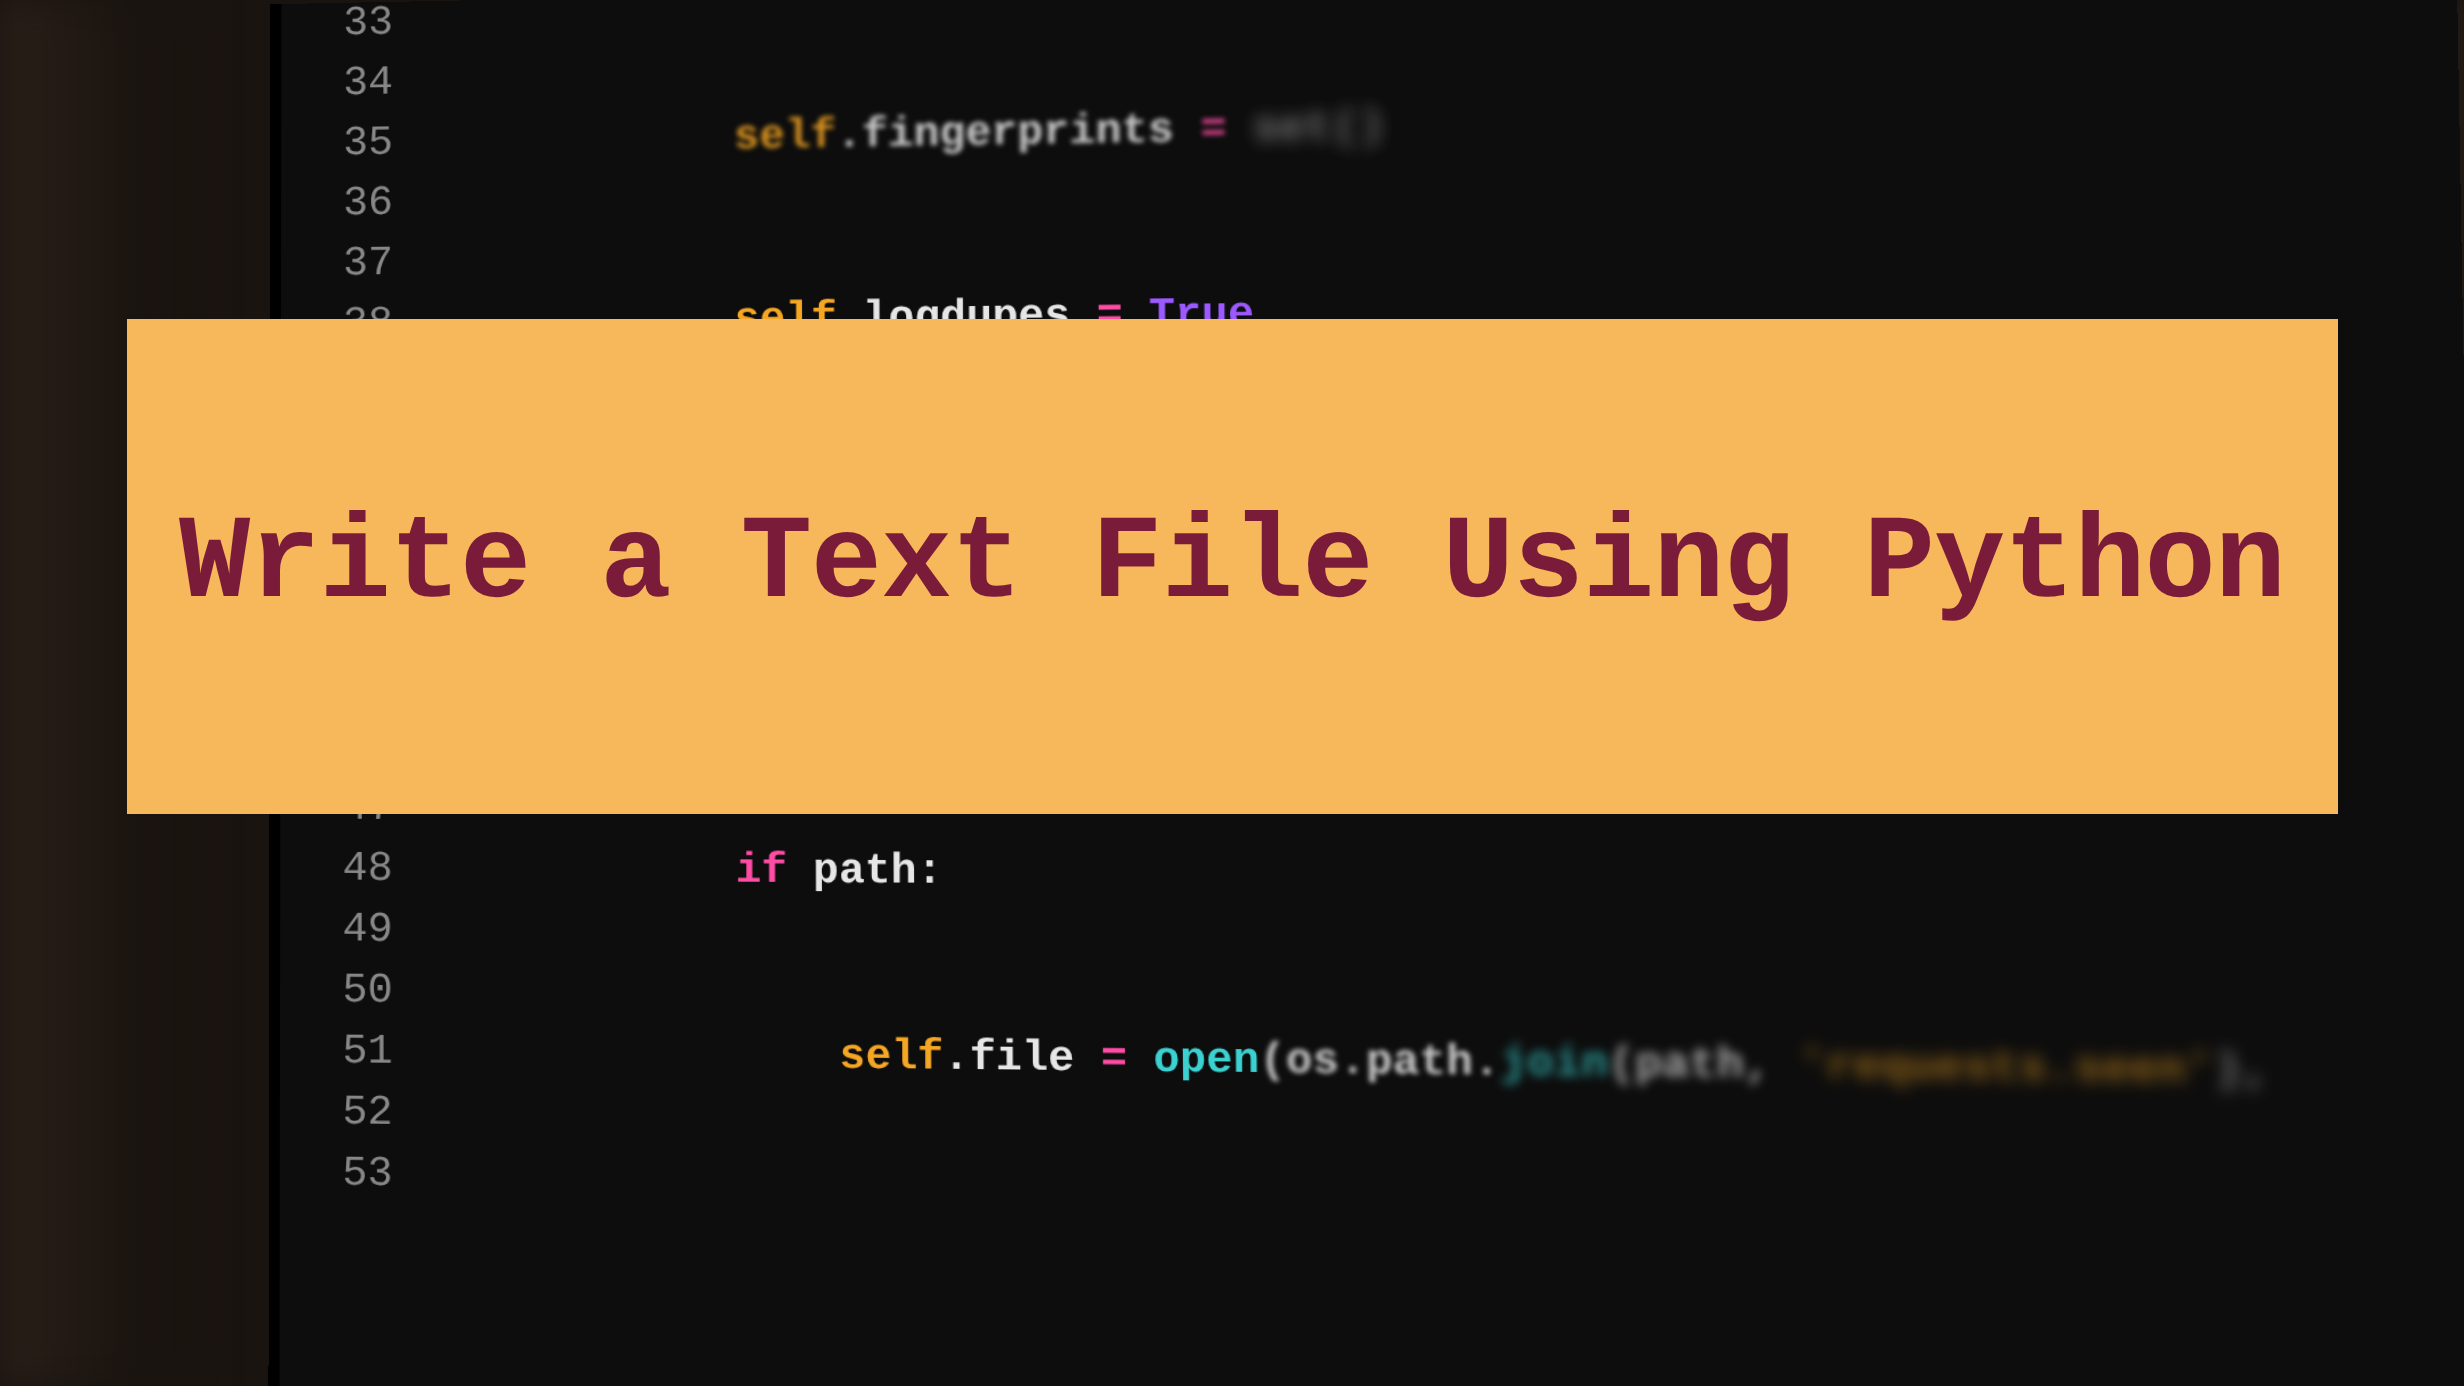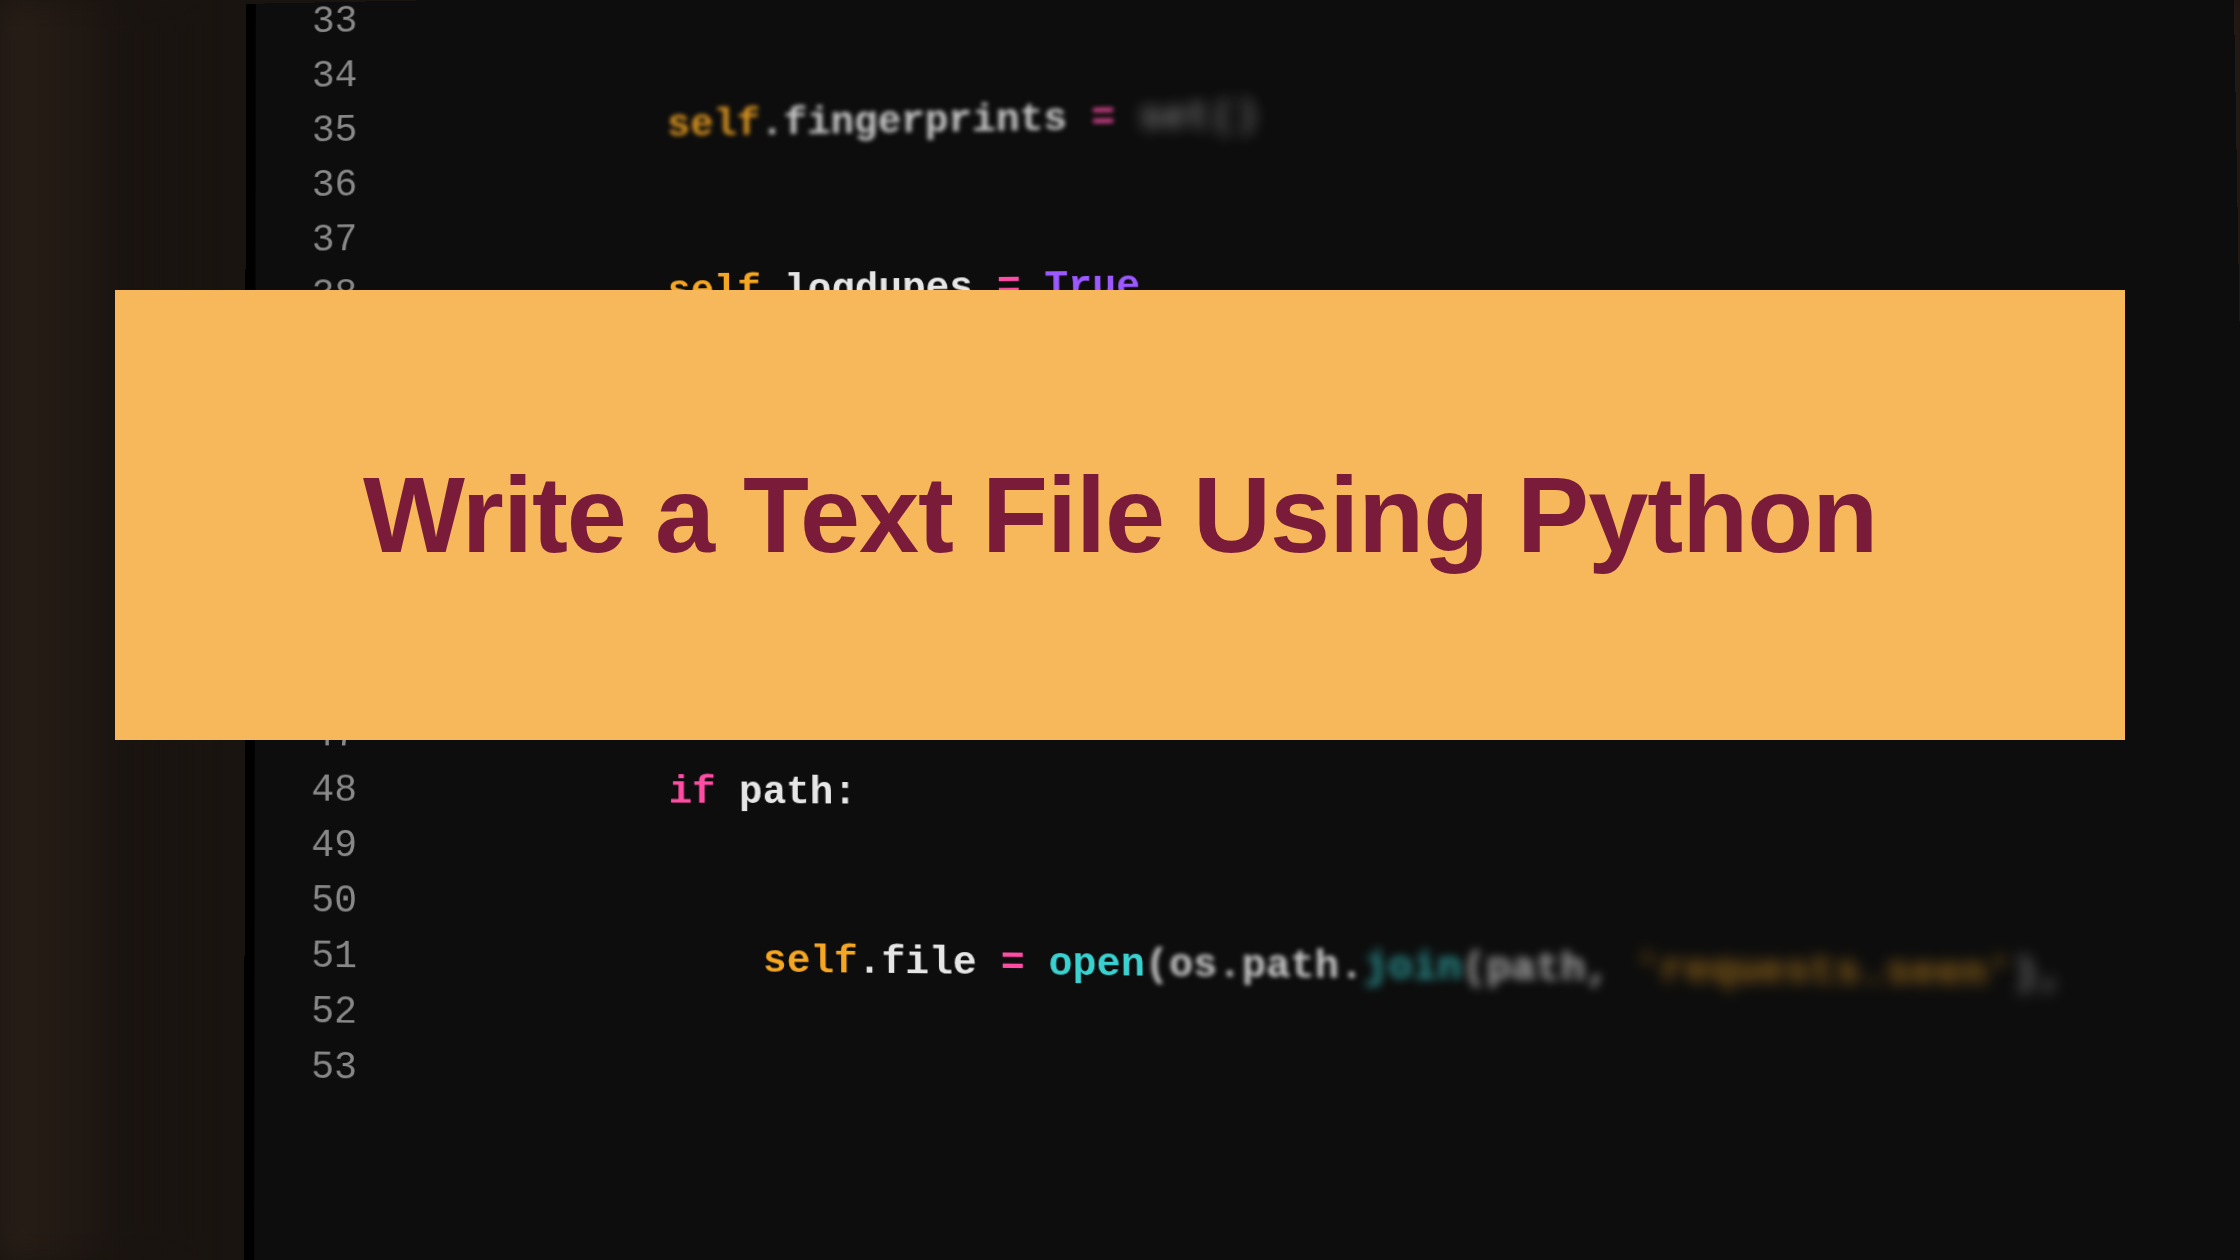--- a/index.html
+++ b/index.html
@@ -73,21 +73,21 @@
   left: 115px; right: 115px;
   top: 290px;
   height: 450px;
   background: #f7b75b;
   z-index: 10;
   display: flex;
   align-items: center;
   justify-content: center;
 }
 .title-text {
-  font-family: Liberation Sans, sans-serif;
+  font-family: Liberation Mono, monospace;
   font-weight: 900;
   font-size: 108px;
   color: #7a1b3a;
   text-align: center;
   letter-spacing: -1px;
   line-height: 1.05;
 }
 </style>
 </head>
 <body>

